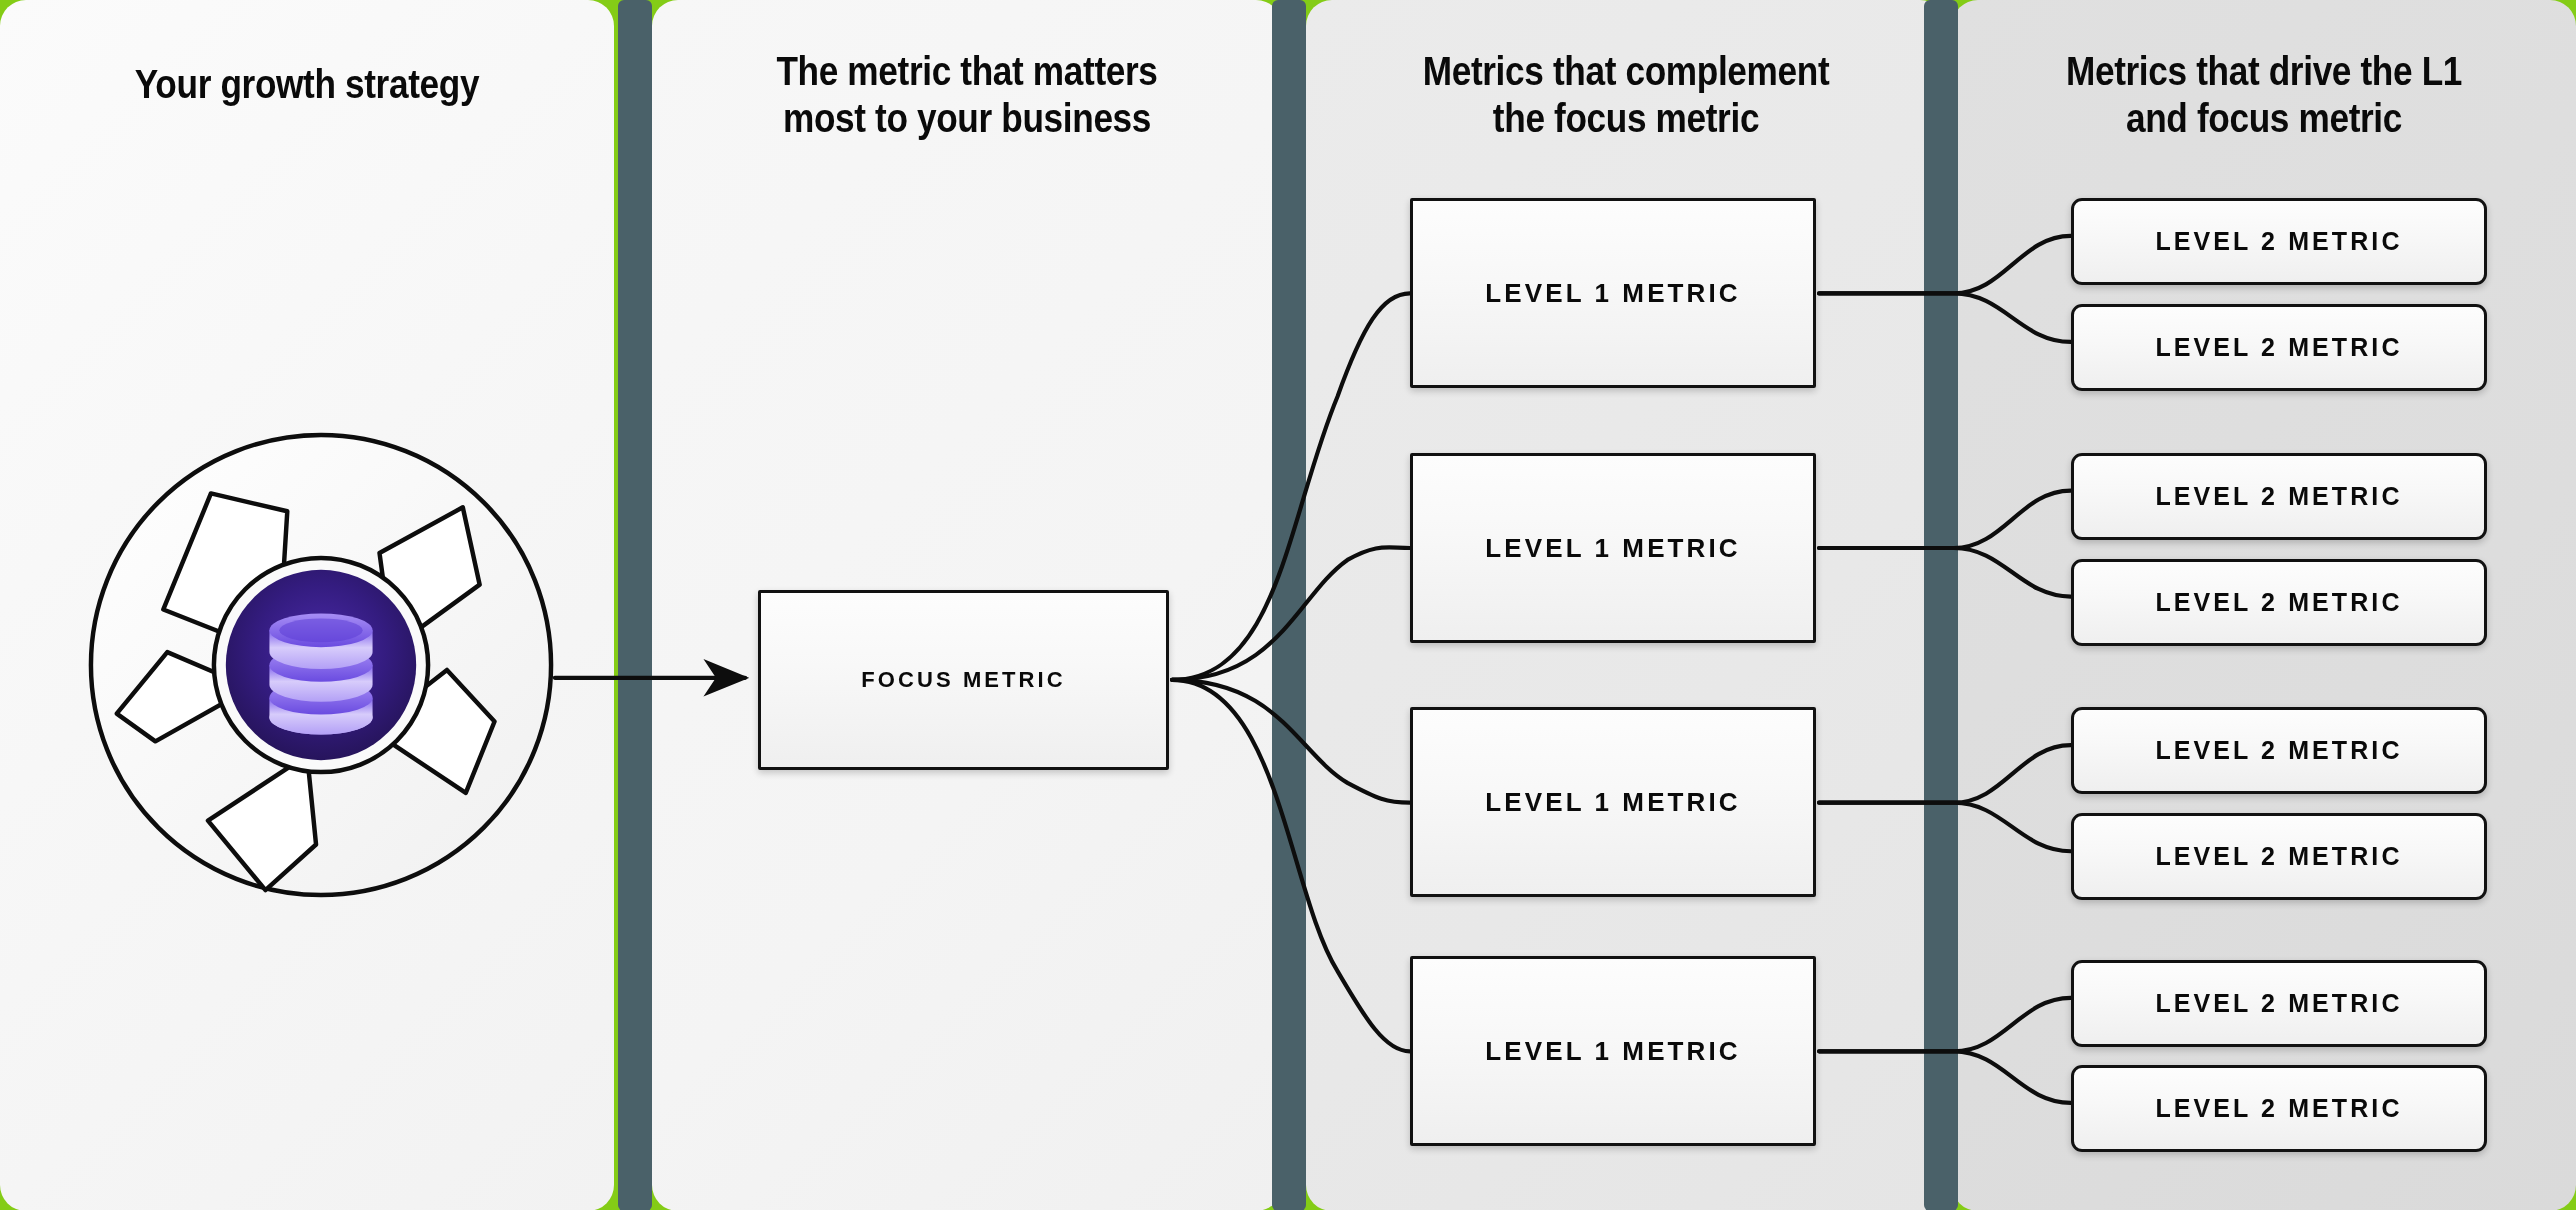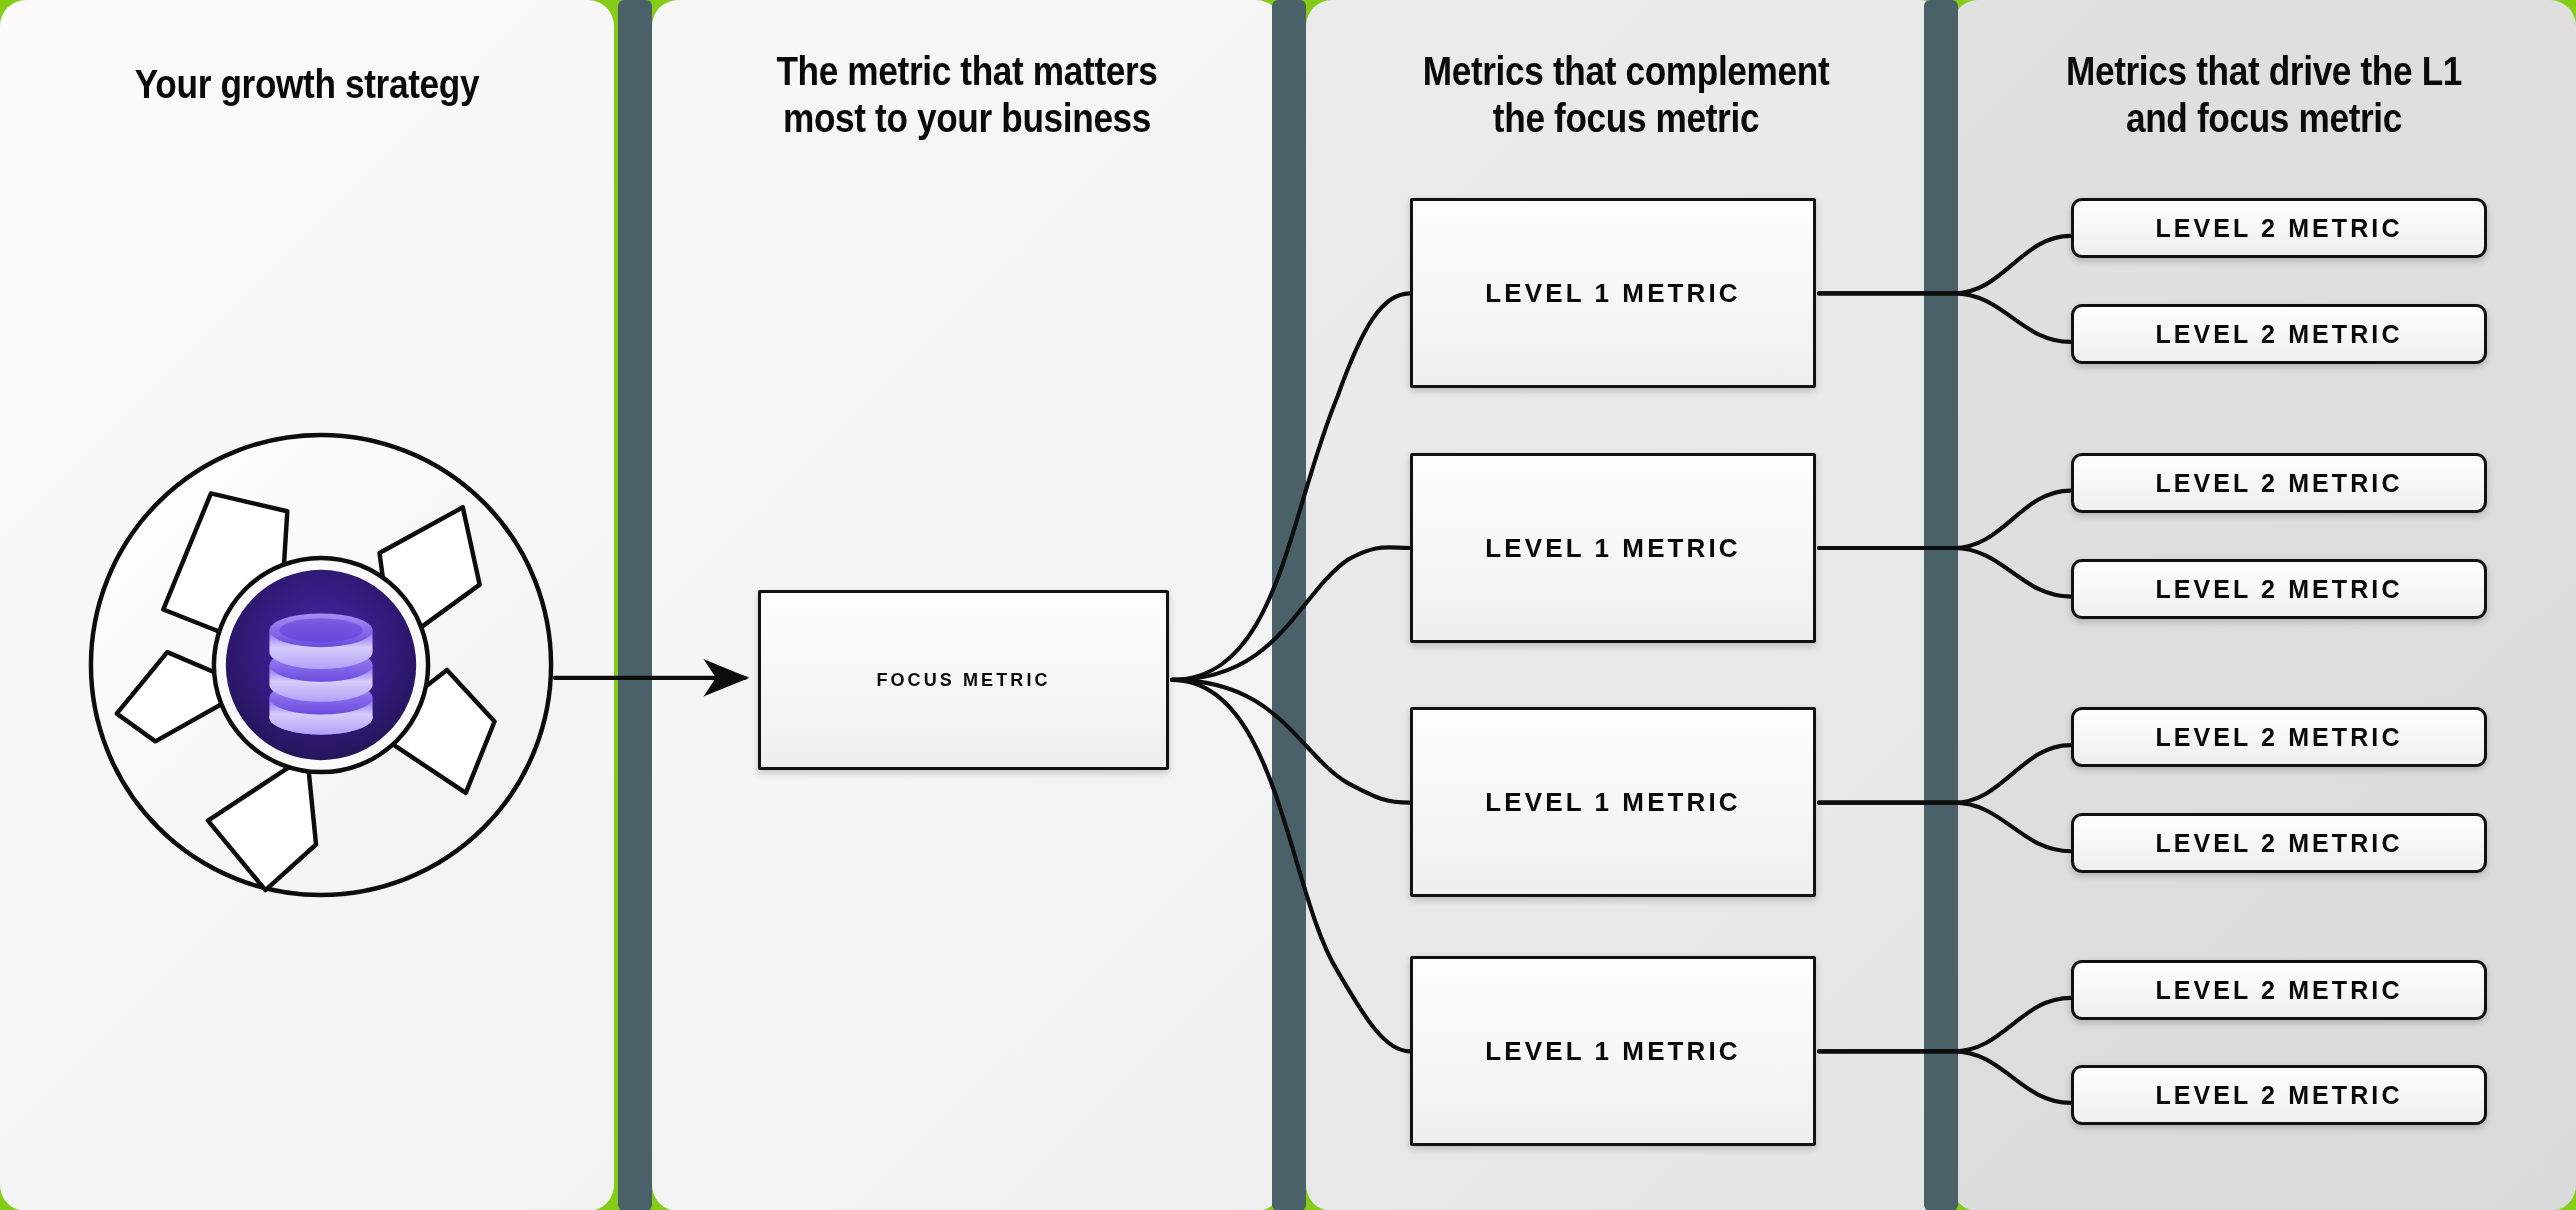--- a/index.html
+++ b/index.html
@@ -92,30 +92,30 @@
     align-items: center;
     justify-content: center;
   }
   .mbox span {
     font-weight: 700;
     color: #0a0a0a;
     letter-spacing: 3.1px;
     white-space: nowrap;
   }
   .focus-box { left: 758px; top: 590px; width: 411px; height: 180px; }
-  .focus-box span { font-size: 18px; }
+  .focus-box span { font-size: 22px; }
 
   .l1-box { left: 1410px; width: 406px; height: 190px; }
   .l1-box span { font-size: 26px; }
   .l1-1 { top: 198px; }
   .l1-2 { top: 453px; }
   .l1-3 { top: 707px; }
   .l1-4 { top: 956px; }
 
-  .l2-box { left: 2071px; width: 416px; height: 60px; border-radius: 11px; }
+  .l2-box { left: 2071px; width: 416px; height: 87px; border-radius: 11px; }
   .l2-box span { font-size: 25px; }
   .l2-1 { top: 198px; }
   .l2-2 { top: 304px; }
   .l2-3 { top: 453px; }
   .l2-4 { top: 559px; }
   .l2-5 { top: 707px; }
   .l2-6 { top: 813px; }
   .l2-7 { top: 960px; }
   .l2-8 { top: 1065px; }
 </style>

